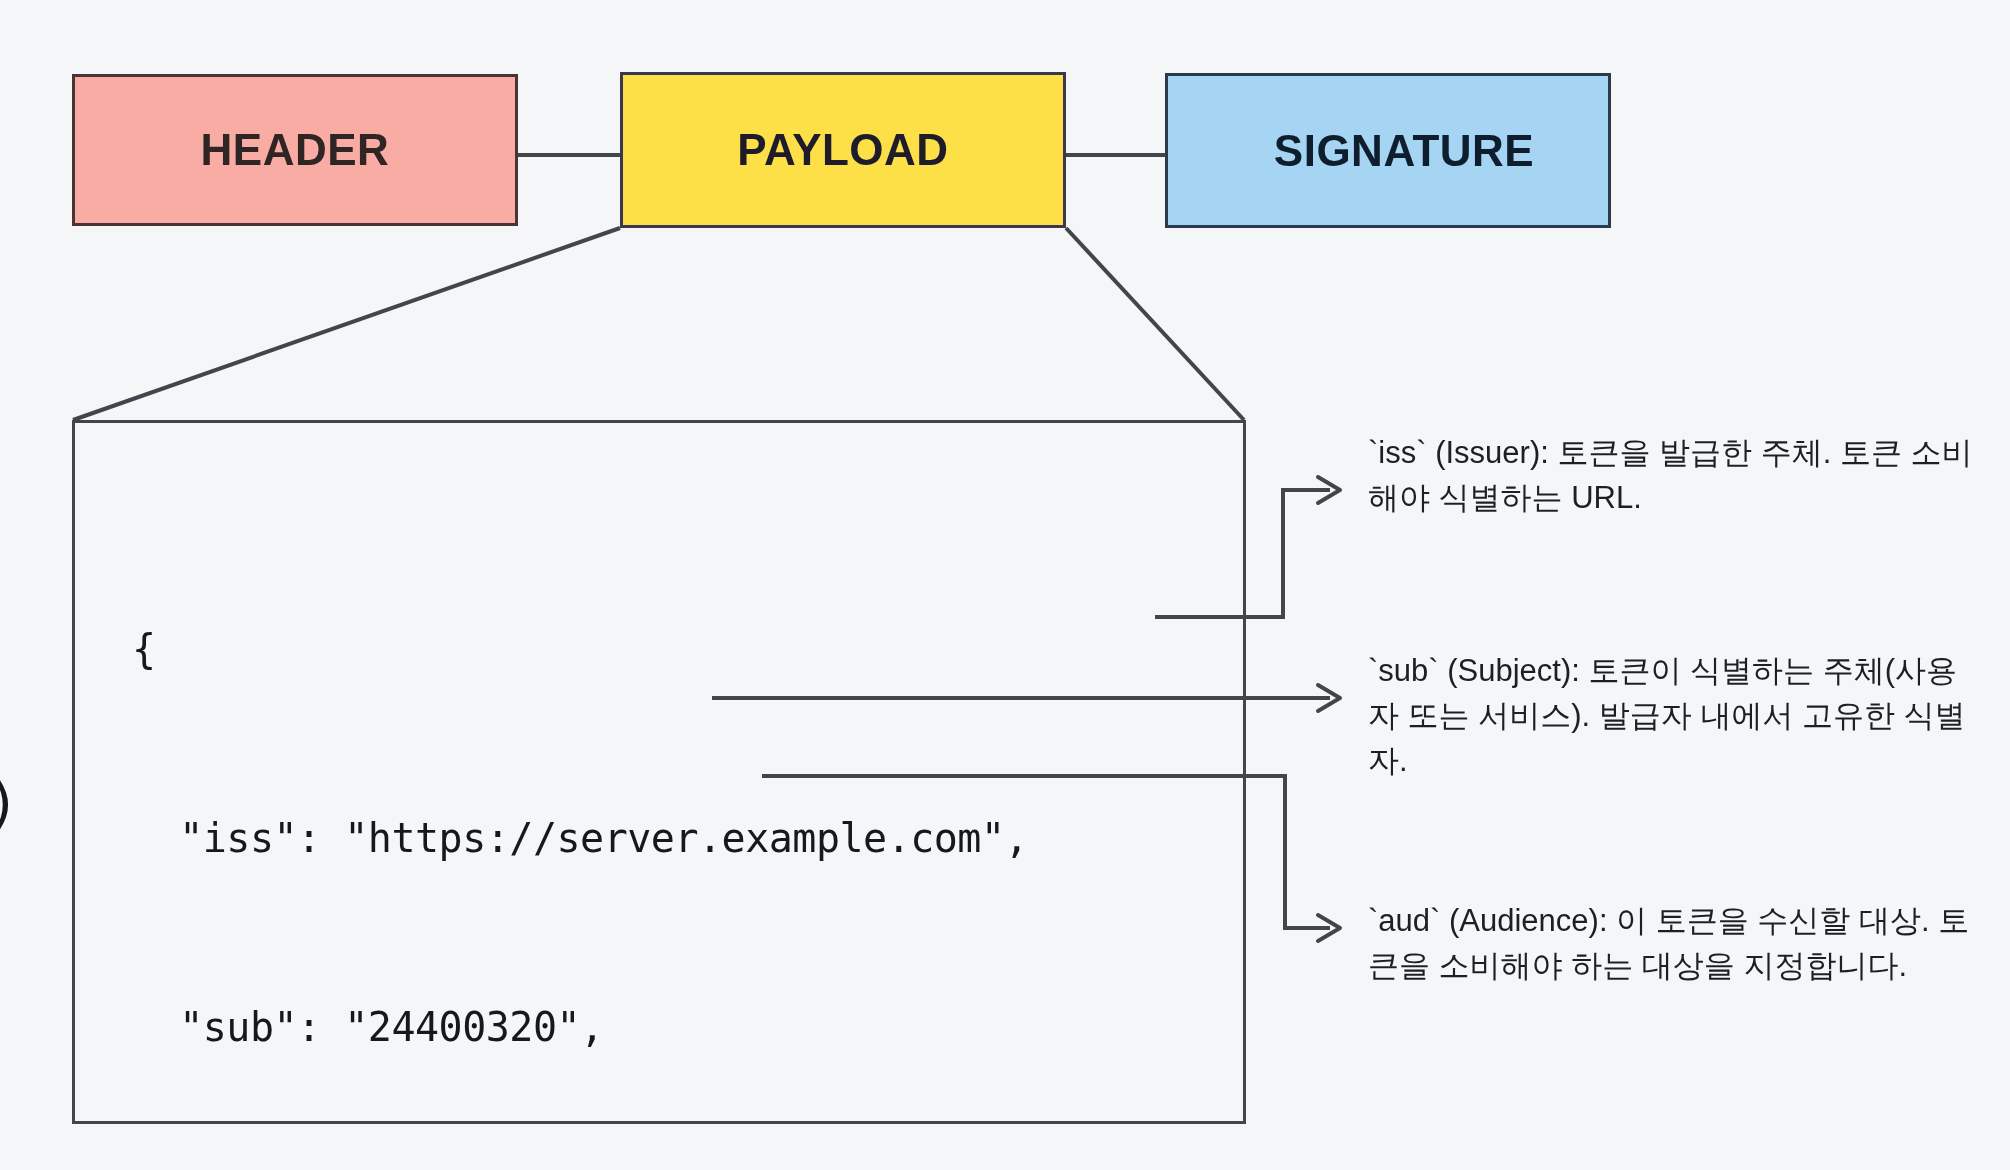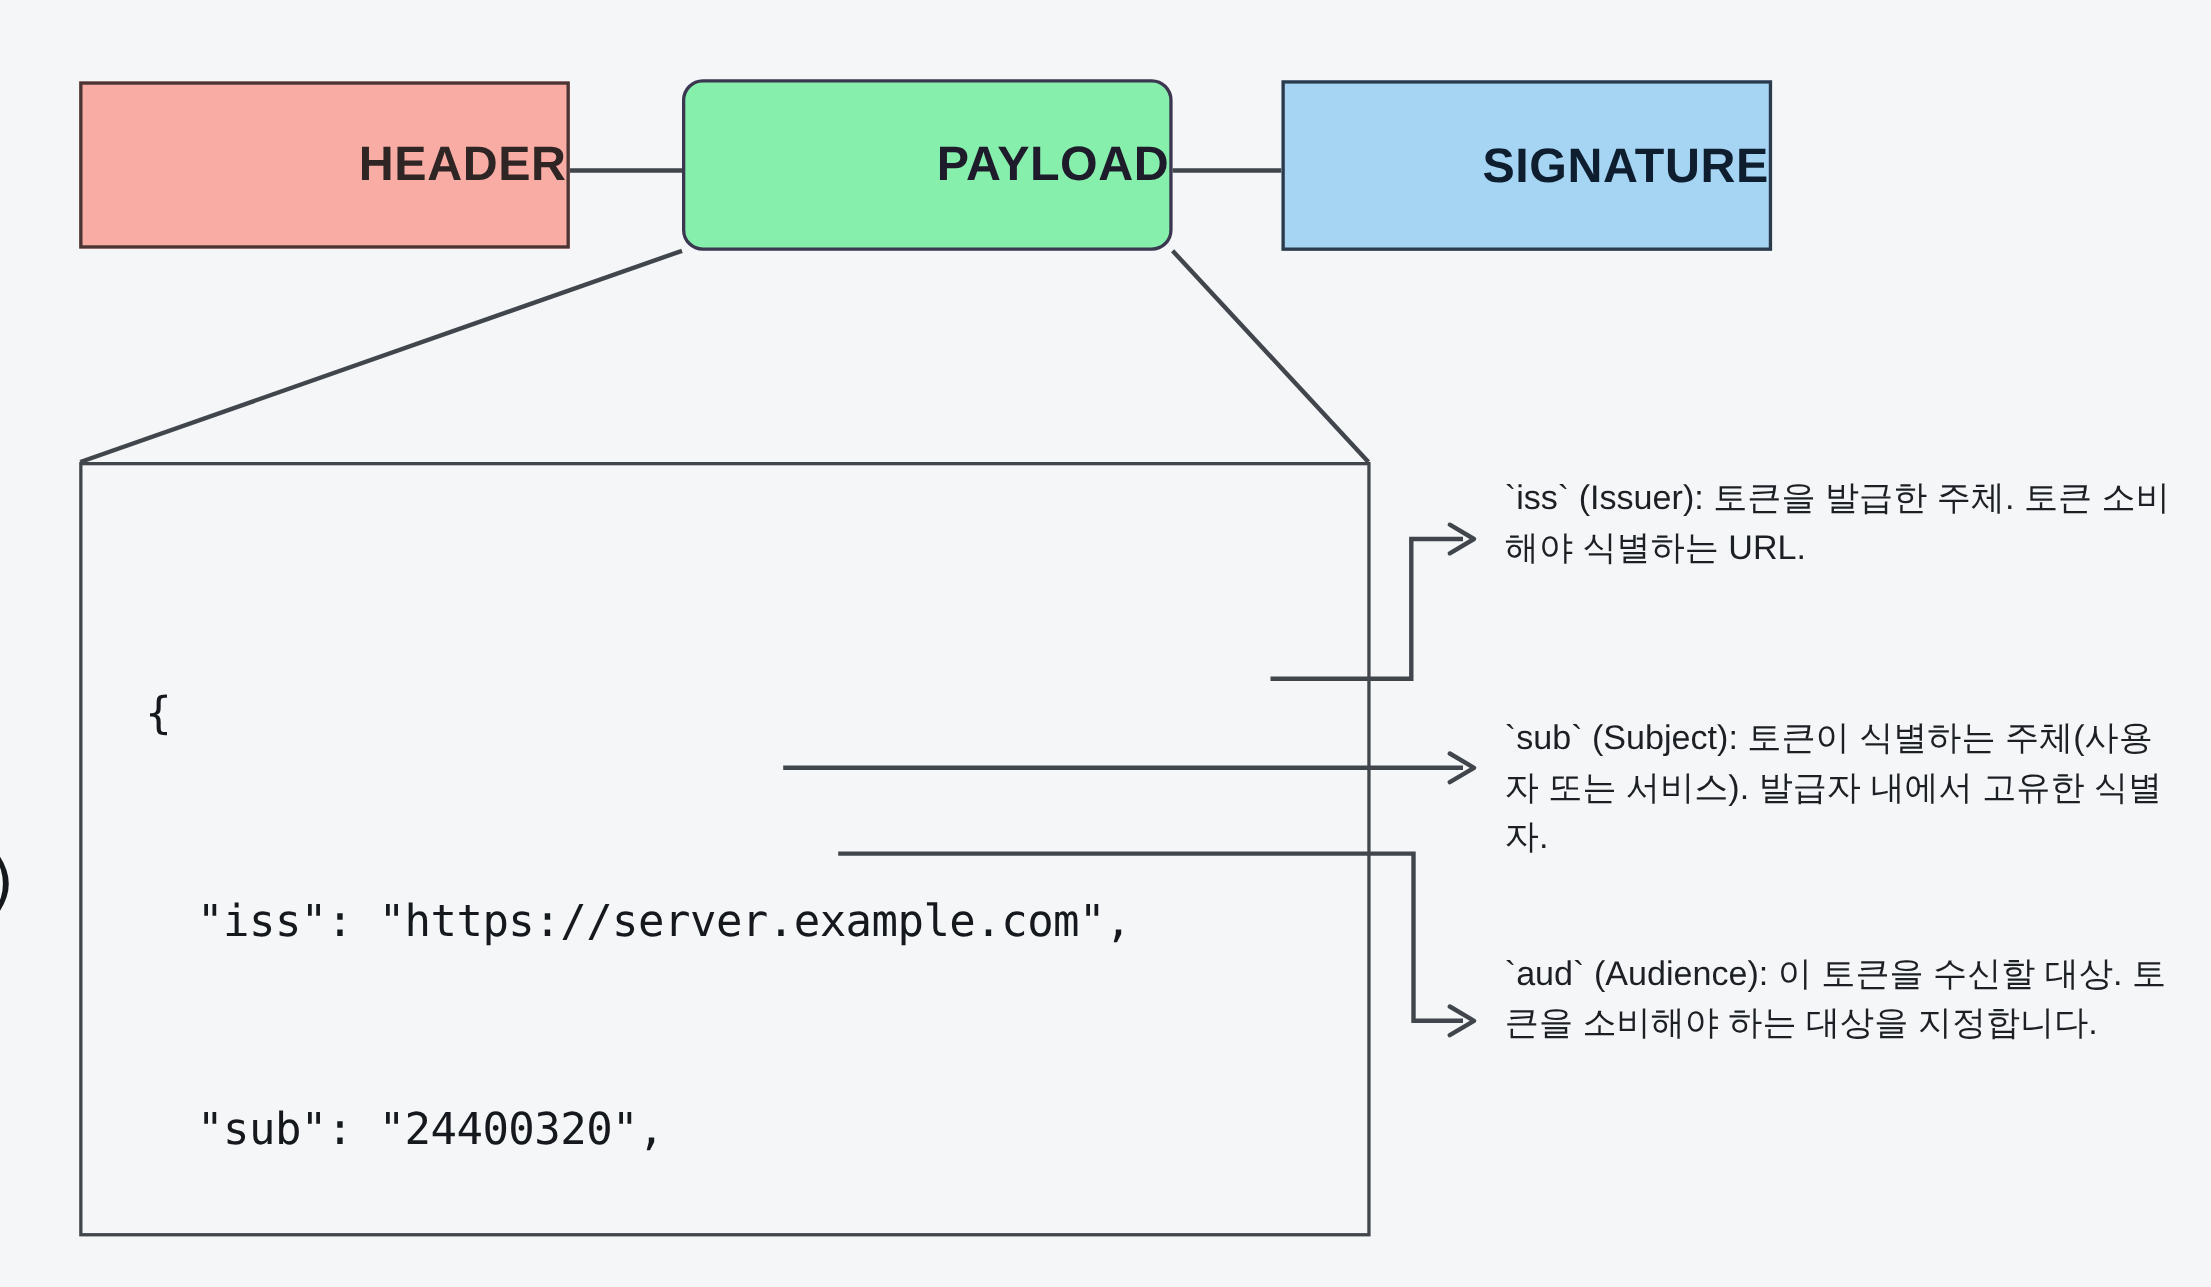--- a/index.html
+++ b/index.html
@@ -22,38 +22,37 @@
     height: 1170px;
   }
 
   
   .token-box {
     position: absolute;
     box-sizing: border-box;
     border: 3px solid #3d3a47;
     display: flex;
     align-items: center;
-    justify-content: flex-end;
+    justify-content: center;
     font-family: "Liberation Sans", sans-serif;
     font-weight: bold;
     font-size: 44px;
     letter-spacing: 0.5px;
   }
   #box-header {
     left: 72px; top: 74px; width: 446px; height: 152px;
     background: #f9aca4;
     border-color: #4a3434;
     color: #2e2524;
   }
   #box-payload {
     left: 620px; top: 72px; width: 446px; height: 156px;
-    background: #86efac;
+    background: #fde047;
     border-color: #3b3750;
     color: #1e1b2b;
-    border-radius: 19px;
   }
   #box-signature {
     left: 1165px; top: 73px; width: 446px; height: 155px;
     background: #a6d4f3;
     border-color: #2c3b4c;
     color: #0e1e2e;
     padding-left: 32px;
   }
 
   
@@ -86,21 +85,21 @@
     left: 1368px;
     width: 620px;
     font-family: "Liberation Sans", sans-serif;
     font-size: 31px;
     line-height: 45px;
     color: #1c1f23;
     font-weight: 500;
   }
   #anno-iss { top: 430px; }
   #anno-sub { top: 648px; }
-  #anno-aud { top: 862px; }
+  #anno-aud { top: 898px; }
 
   
   #left-clip {
     position: absolute;
     left: -14px;
     top: 770px;
     font-family: "DejaVu Sans Mono", monospace;
     font-size: 56px;
     color: #15181c;
   }

